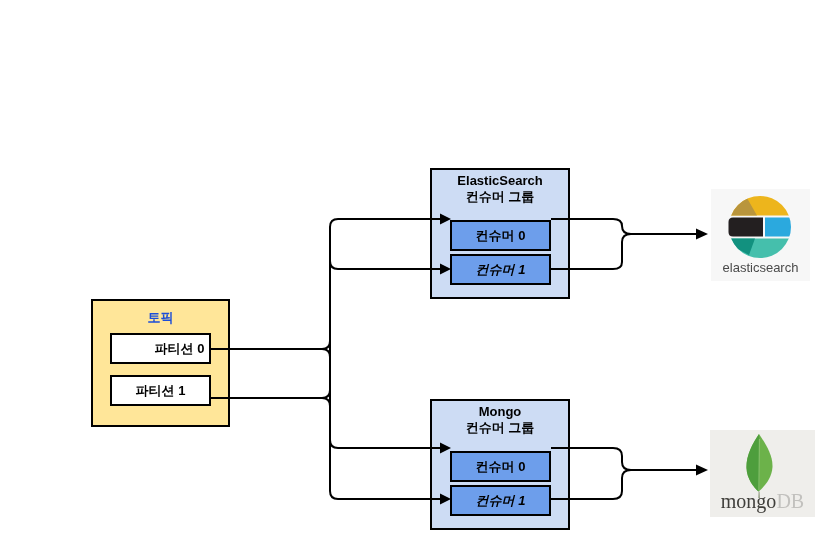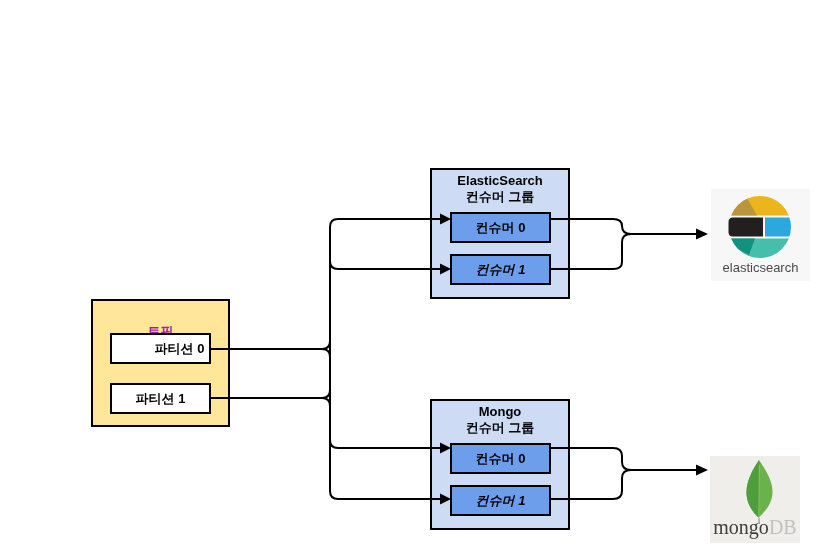--- a/index.html
+++ b/index.html
@@ -1,40 +1,40 @@
 <!DOCTYPE html>
 <html><head>
 <meta charset="utf-8">
 <style>
   html,body{margin:0;padding:0;background:#ffffff;}
   body{width:830px;height:549px;position:relative;overflow:hidden;
        font-family:"Liberation Sans","DejaVu Sans",sans-serif;}
   .stage{position:absolute;inset:0;}
   .box{position:absolute;border:2px solid #000;box-sizing:border-box;}
   .topic{left:91px;top:299px;width:139px;height:128px;background:#FFE699;}
-  .topic-title{position:absolute;top:22px;left:0;width:100%;text-align:center;
-               font-weight:bold;font-size:13px;color:#a21caf;}
+  .topic-title{position:absolute;top:8px;left:0;width:100%;text-align:center;
+               font-weight:bold;font-size:13px;color:#1d4ed8;}
   .partition{position:absolute;left:17px;width:101px;height:31px;background:#fff;
              border:2px solid #000;box-sizing:border-box;display:flex;
              align-items:center;justify-content:center;font-weight:bold;font-size:13px;}
   .p0{top:32px;padding-left:38px;}
-  .p1{top:82px;text-align:center;}
+  .p1{top:74px;text-align:center;}
   .group{width:140px;height:131px;background:#CDDCF4;}
   .es-group{left:430px;top:168px;}
   .mg-group{left:430px;top:399px;}
   .group-head{position:absolute;top:3px;left:0;width:100%;text-align:center;
               font-weight:bold;font-size:13px;line-height:16px;color:#000;}
   .consumer{position:absolute;left:18px;width:101px;height:31px;background:#6D9EEB;
             border:2px solid #000;box-sizing:border-box;display:flex;
             align-items:center;justify-content:center;font-weight:bold;font-size:13px;}
-  .c0{top:42px;}
+  .c0{top:50px;}
   .c1{top:84px;font-style:italic;}
   .logo-card{position:absolute;}
   .es-card{left:711px;top:189px;width:99px;height:92px;background:#F7F7F7;}
-  .mg-card{left:710px;top:430px;width:90px;height:87px;background:#EFEEEB;margin-top:26px;}
+  .mg-card{left:710px;top:430px;width:105px;height:87px;background:#EFEEEB;}
   .logo-svg{position:absolute;left:0;top:0;}
   .es-label{position:absolute;bottom:6px;left:0;width:100%;text-align:center;
             font-size:13px;color:#4A4A4A;}
   .mg-label{position:absolute;bottom:4px;left:0;width:100%;text-align:center;
             font-family:"Liberation Serif","DejaVu Serif",serif;font-size:20px;}
   .mg-label .dark{color:#3F3E3A;}
   .mg-label .light{color:#C2C1BE;}
   svg.connectors{position:absolute;left:0;top:0;pointer-events:none;}
 </style>
 </head>

